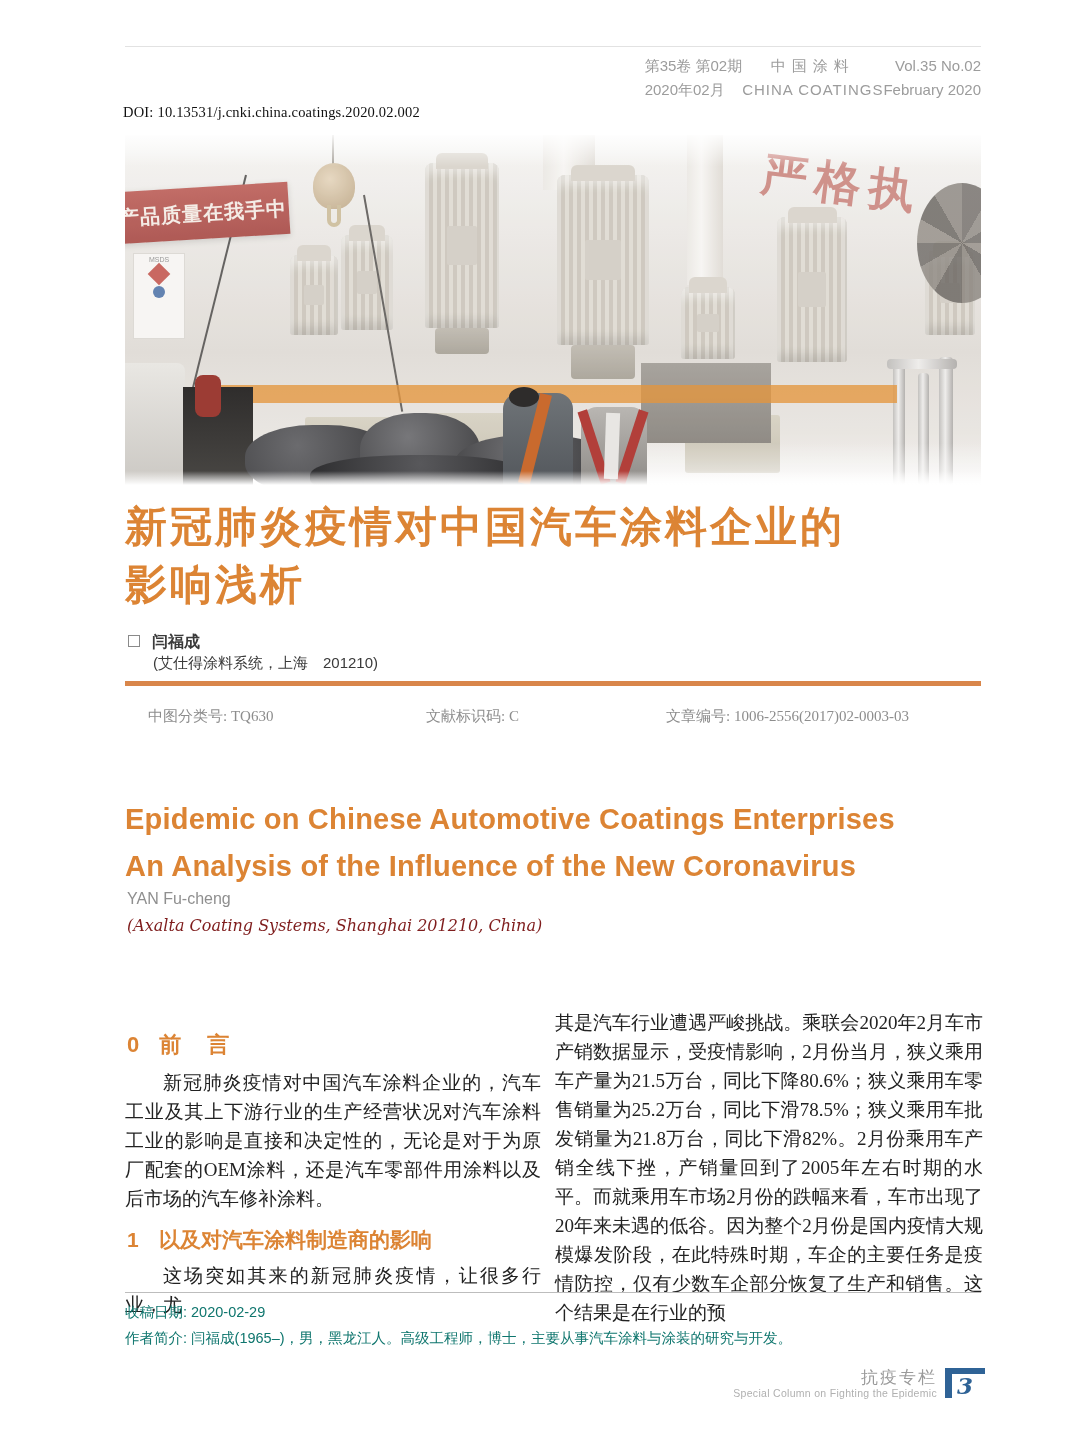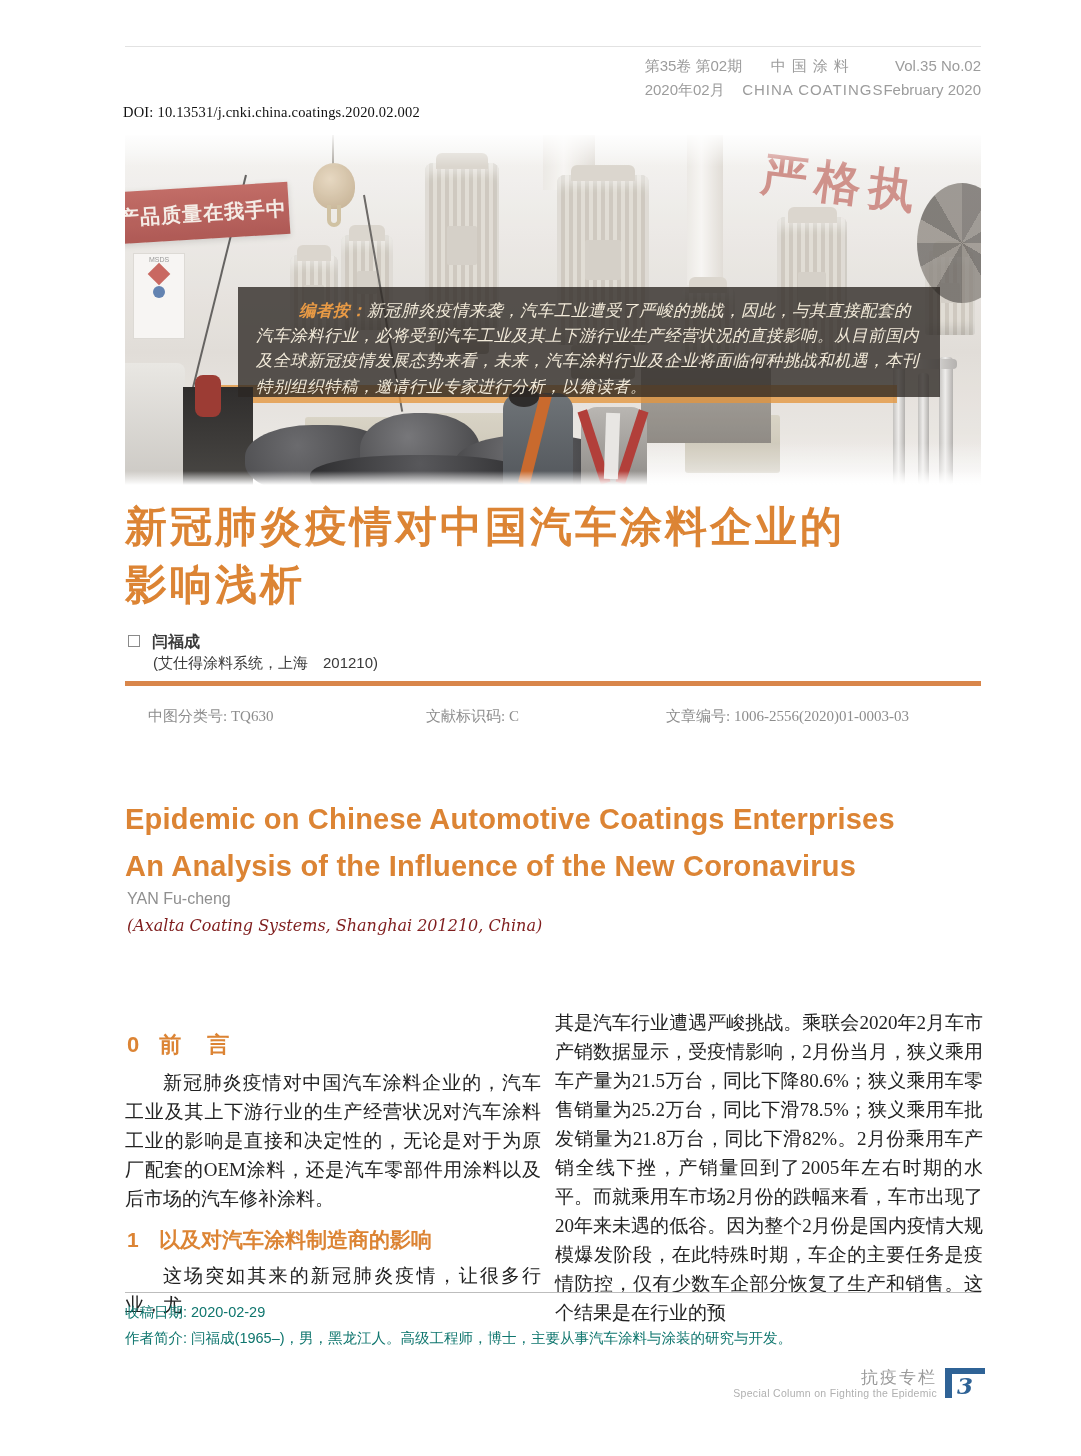--- a/index.html
+++ b/index.html
@@ -185,44 +185,39 @@
       <div class="strap" style="left:6px;top:-6px;width:30px;height:20px;background:#2e2c2b;border-radius:50%;"></div>
     </div>
 
     <div class="worker" style="left:456px;top:272px;width:66px;height:78px;background:linear-gradient(180deg,#b9b6b2,#8f8c88);">
       <div class="strap" style="left:8px;top:2px;width:10px;height:76px;background:#b23f3a;transform:rotate(-18deg);"></div>
       <div class="strap" style="left:46px;top:2px;width:10px;height:76px;background:#b23f3a;transform:rotate(18deg);"></div>
       <div class="strap" style="left:24px;top:6px;width:14px;height:66px;background:#e8e6e3;transform:rotate(2deg);"></div>
     </div>
 
     <div class="editor-band"></div>
-    <div class="editor-note">
-      <div class="body">
-        <span class="lead">编者按：</span><span>新冠肺炎疫情来袭，汽车工业遭受了严峻的挑战，因此，与其直接配套的汽车涂料行业，必将受到汽车工业及其上下游行业生产经营状况的直接影响。从目前国内及全球新冠疫情发展态势来看，未来，汽车涂料行业及企业将面临何种挑战和机遇，本刊特别组织特稿，邀请行业专家进行分析，以飨读者。</span>
-      </div>
-    </div>
     <div class="fade-bottom"></div>
   </div>
 
   <div class="cn-title">
     <div>新冠肺炎疫情对中国汽车涂料企业的</div>
     <div>影响浅析</div>
   </div>
 
   <div class="author-cn">
     <span class="sq"></span><span class="name">闫福成</span>
   </div>
   <div class="affil-cn">(艾仕得涂料系统，上海　201210)</div>
 
   <div class="orange-rule"></div>
 
   <div class="meta-row">
     <span>中图分类号: TQ630</span>
     <span>文献标识码: C</span>
-    <span>文章编号: 1006-2556(2020)01-0003-03</span>
+    <span>文章编号: 1006-2556(2017)02-0003-03</span>
   </div>
 
   <div class="en-title">
     <div>Epidemic on Chinese Automotive Coatings Enterprises</div>
     <div>An Analysis of the Influence of the New Coronavirus</div>
   </div>
   <div class="author-en">YAN Fu-cheng</div>
   <div class="affil-en">(Axalta Coating Systems, Shanghai 201210, China)</div>
 
   <div class="colL">

